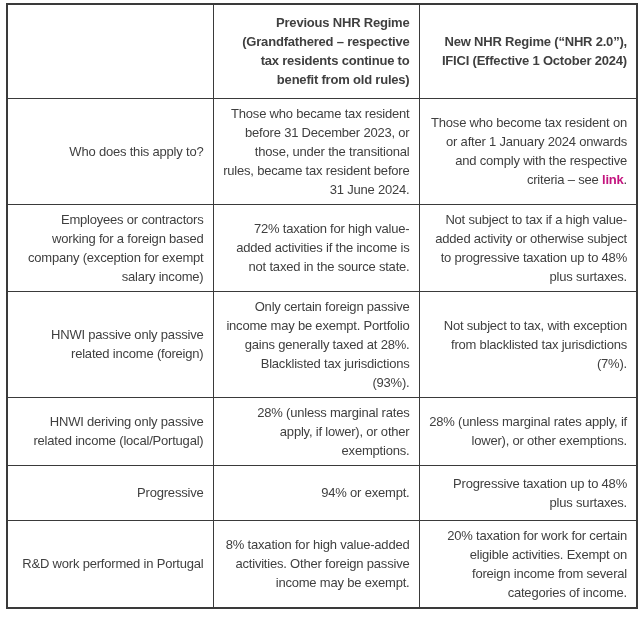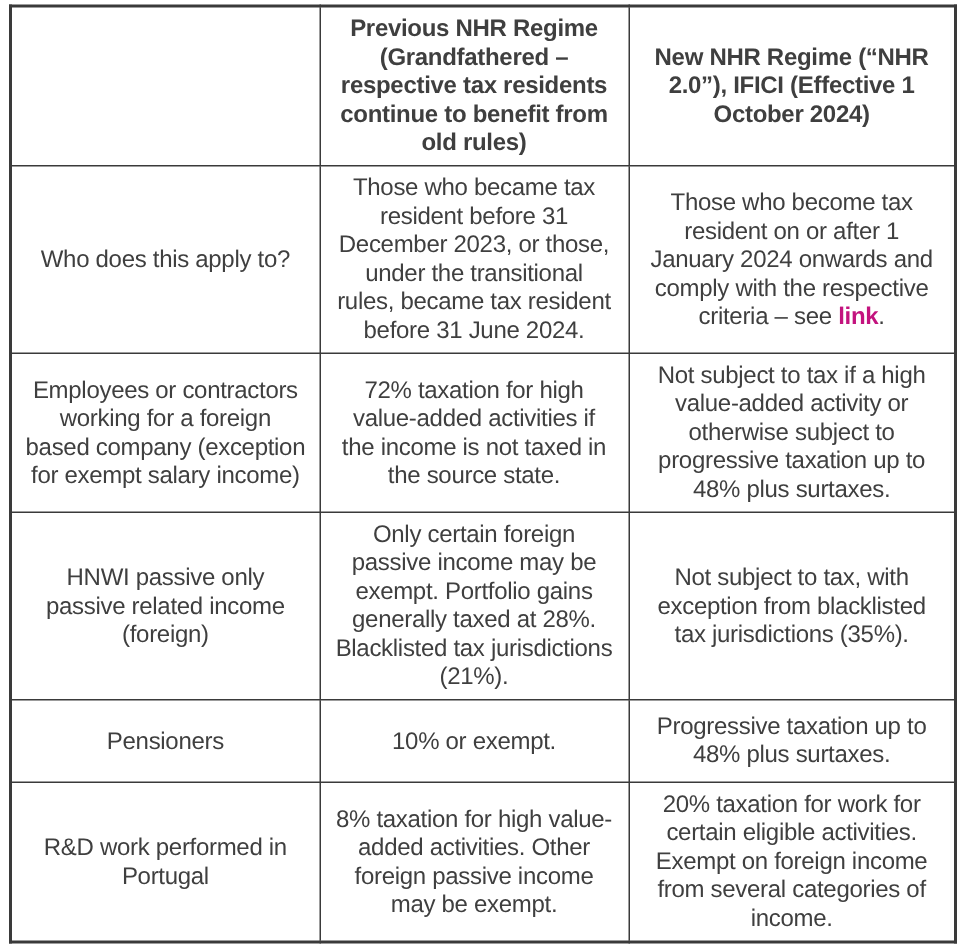--- a/index.html
+++ b/index.html
@@ -19,23 +19,23 @@
   table.nhr {
     border-collapse: collapse;
     table-layout: fixed;
     width: 630px;
     border: 2px solid var(--border, #3a3a3a);
   }
   table.nhr th,
   table.nhr td {
     border: 1px solid var(--border, #3a3a3a);
     vertical-align: middle;
-    text-align: center;
+    text-align: right;
     padding: 5px 9px;
-    font-size: 16px;
+    font-size: 13px;
     line-height: 19px;
     letter-spacing: -0.2px;
     font-weight: 400;
     color: var(--text, #3f3f3f);
     overflow-wrap: break-word;
   }
   table.nhr th {
     font-weight: 700;
   }
   col.c1 { width: 206px; }
@@ -82,28 +82,33 @@
 
 
     <tr class="h-2">
       <td>Employees or contractors working for a foreign based company (exception for exempt salary income)</td>
       <td>72% taxation for high value-added activities if the income is not taxed in the source state.</td>
       <td>Not subject to tax if a high value-added activity or otherwise subject to progressive taxation up to 48% plus surtaxes.</td>
     </tr>
 
     <tr class="h-3">
       <td>HNWI passive only passive related income (foreign)</td>
-      <td>Only certain foreign passive income may be exempt. Portfolio gains generally taxed at 28%. Blacklisted tax jurisdictions (21%).</td>
-      <td>Not subject to tax, with exception from blacklisted tax jurisdictions (35%).</td>
+      <td>Only certain foreign passive income may be exempt. Portfolio gains generally taxed at 28%. Blacklisted tax jurisdictions (93%).</td>
+      <td>Not subject to tax, with exception from blacklisted tax jurisdictions (7%).</td>
     </tr>
 
+    <tr class="h-4">
+      <td>HNWI deriving only passive related income (local/Portugal)</td>
+      <td>28% (unless marginal rates apply, if lower), or other exemptions.</td>
+      <td>28% (unless marginal rates apply, if lower), or other exemptions.</td>
+    </tr>
 
     <tr class="h-5">
-      <td>Pensioners</td>
-      <td>10% or exempt.</td>
+      <td>Progressive</td>
+      <td>94% or exempt.</td>
       <td>Progressive taxation up to 48% plus surtaxes.</td>
     </tr>
 
     <tr class="h-6">
       <td>R&amp;D work performed in Portugal</td>
       <td>8% taxation for high value-added activities. Other foreign passive income may be exempt.</td>
       <td>20% taxation for work for certain eligible activities. Exempt on foreign income from several categories of income.</td>
     </tr>
   </tbody>
     </table>

